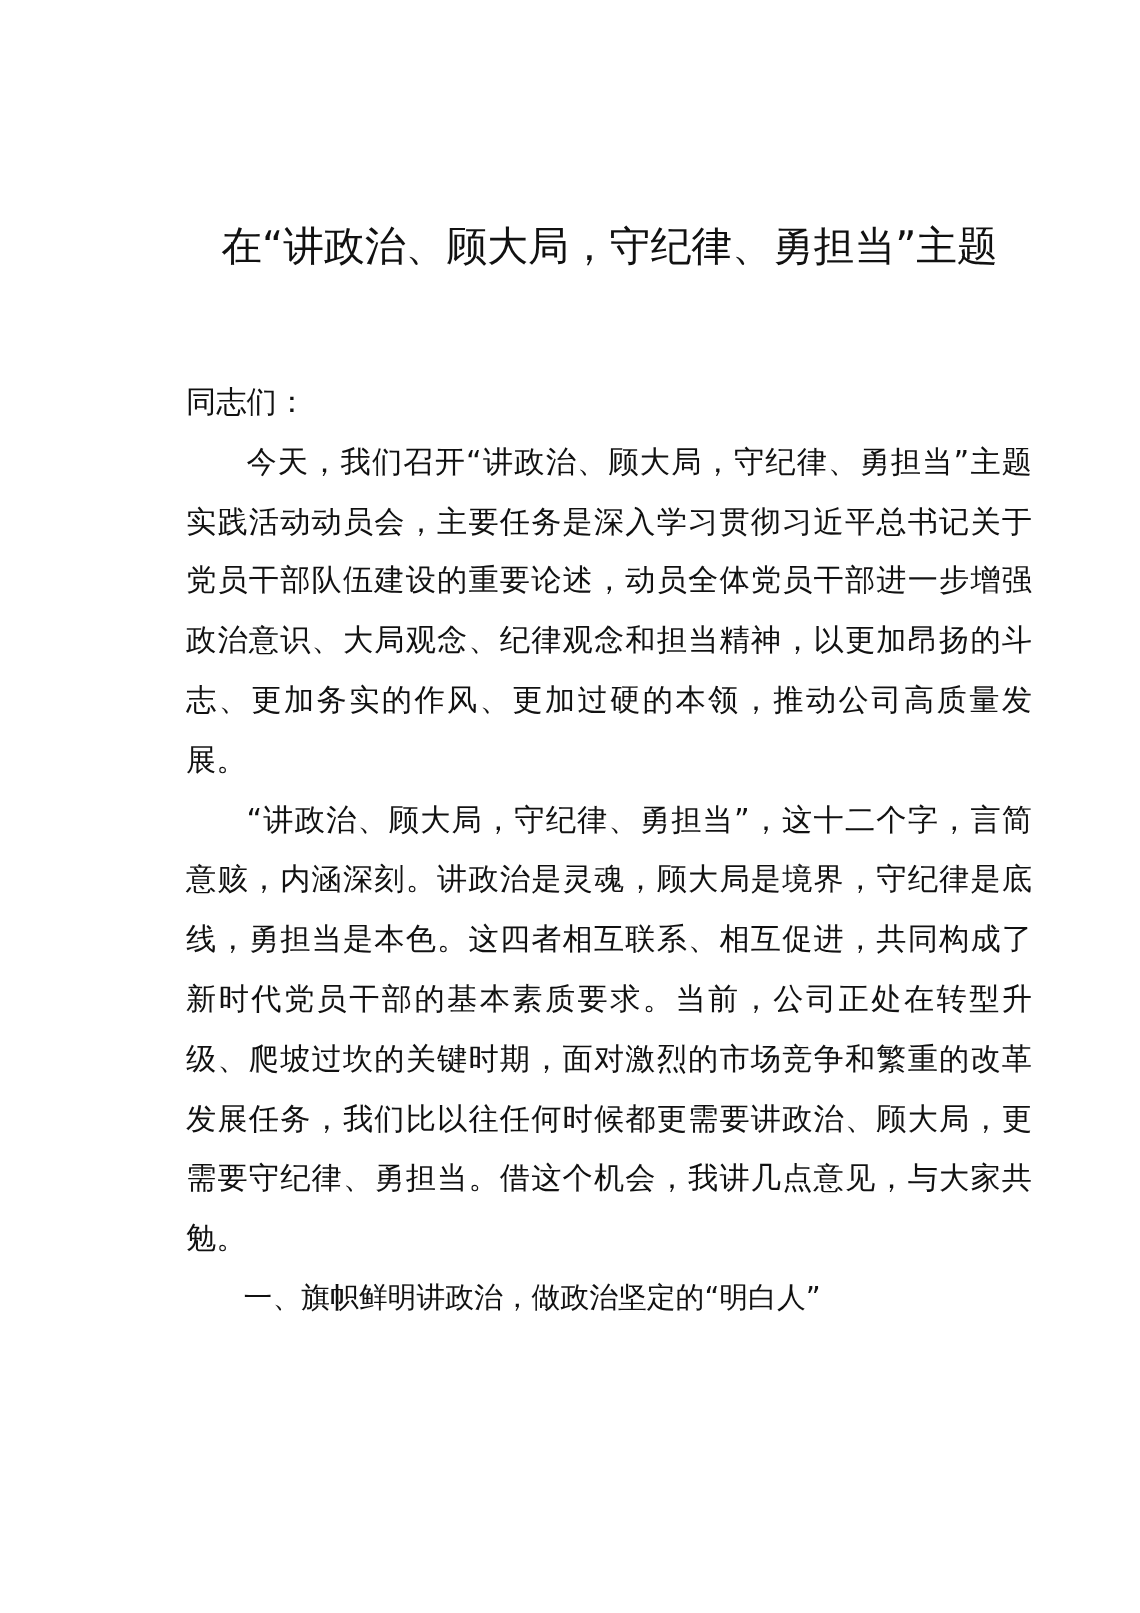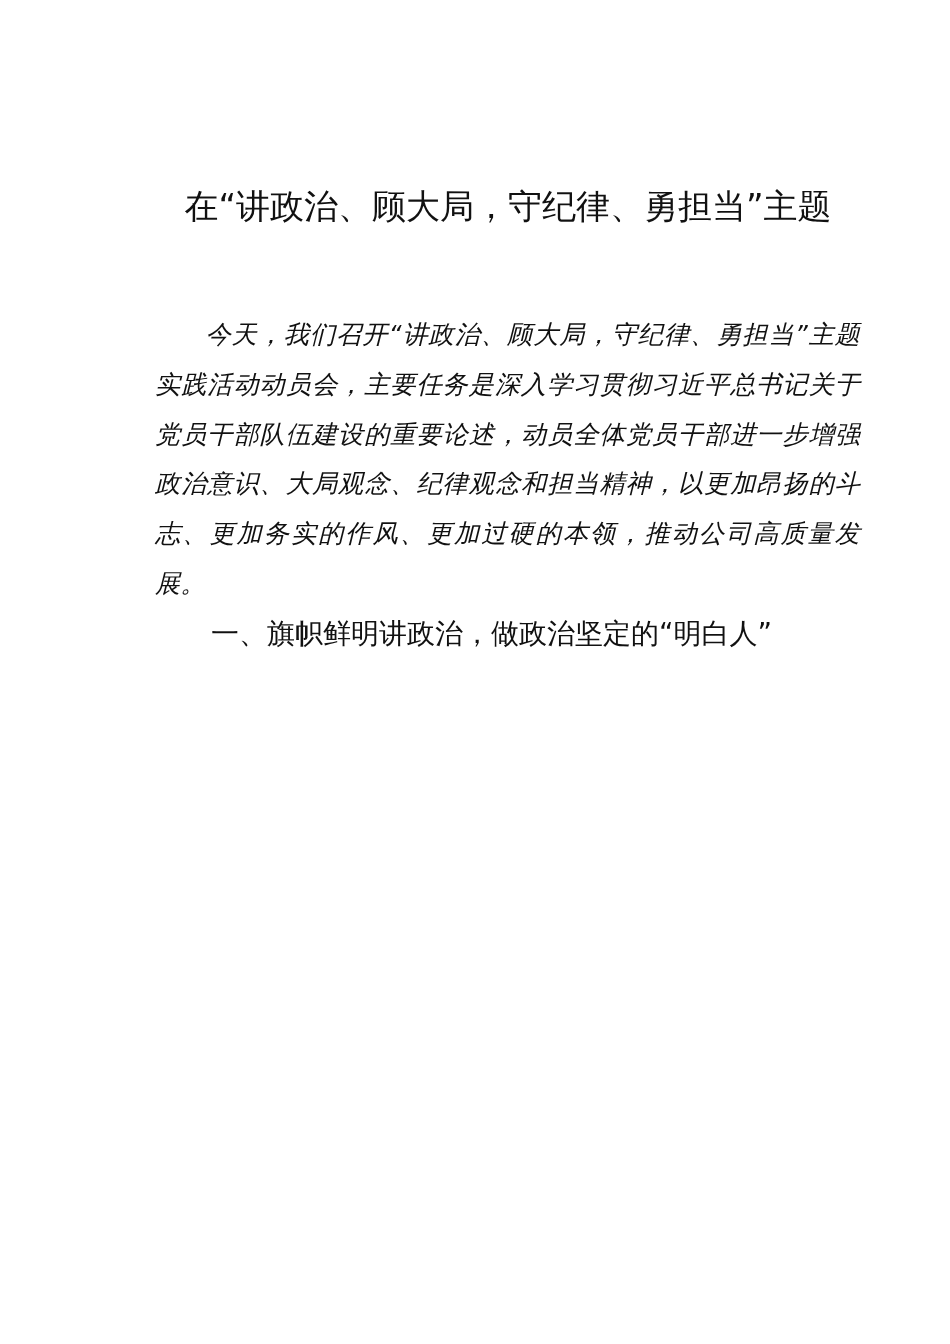--- a/index.html
+++ b/index.html
@@ -45,39 +45,40 @@
       line-height: 49.8px;
     }
     .para {
       margin: 0;
       text-align: justify;
       text-align-last: left;
       word-break: break-all;
     }
     .indent {
       text-indent: 2em;
-      font-style: italic;
     }
     .salutation {
       margin: 0;
     }
     .heading {
       margin: 0;
       text-indent: 2em;
-      font-size: 28px;
+      font-size: 24px;
       letter-spacing: 0px;
     }
   </style>
 </head>
 <body>
 
 <div class="page">
 
   <h1 class="title">
     <div>在“讲政治、顾大局，守纪律、勇担当”主题</div>
   </h1>
 
   <div class="body-text">
+    <p class="salutation">同志们：</p>
     <p class="para indent">今天，我们召开“讲政治、顾大局，守纪律、勇担当”主题实践活动动员会，主要任务是深入学习贯彻习近平总书记关于党员干部队伍建设的重要论述，动员全体党员干部进一步增强政治意识、大局观念、纪律观念和担当精神，以更加昂扬的斗志、更加务实的作风、更加过硬的本领，推动公司高质量发展。</p>
+    <p class="para indent">“讲政治、顾大局，守纪律、勇担当”，这十二个字，言简意赅，内涵深刻。讲政治是灵魂，顾大局是境界，守纪律是底线，勇担当是本色。这四者相互联系、相互促进，共同构成了新时代党员干部的基本素质要求。当前，公司正处在转型升级、爬坡过坎的关键时期，面对激烈的市场竞争和繁重的改革发展任务，我们比以往任何时候都更需要讲政治、顾大局，更需要守纪律、勇担当。借这个机会，我讲几点意见，与大家共勉。</p>
     <p class="heading">一、旗帜鲜明讲政治，做政治坚定的“明白人”</p>
   </div>
 
 </div>
 
 </body></html>

